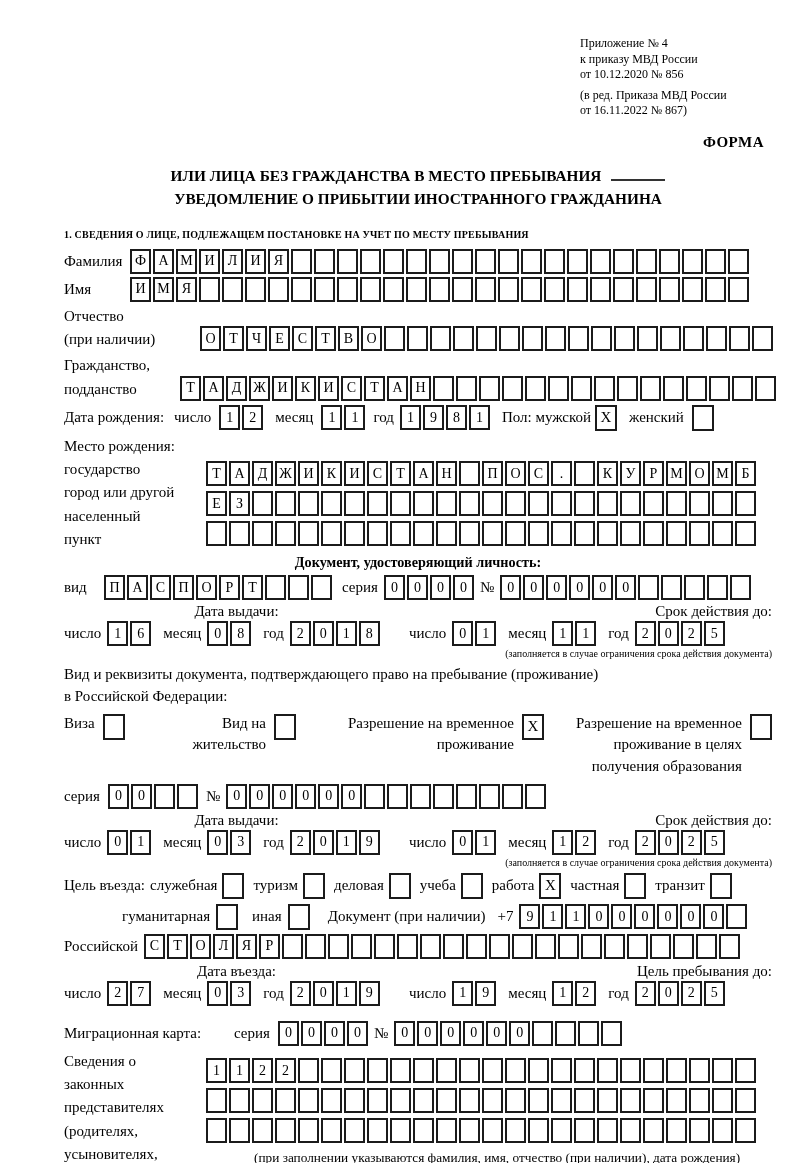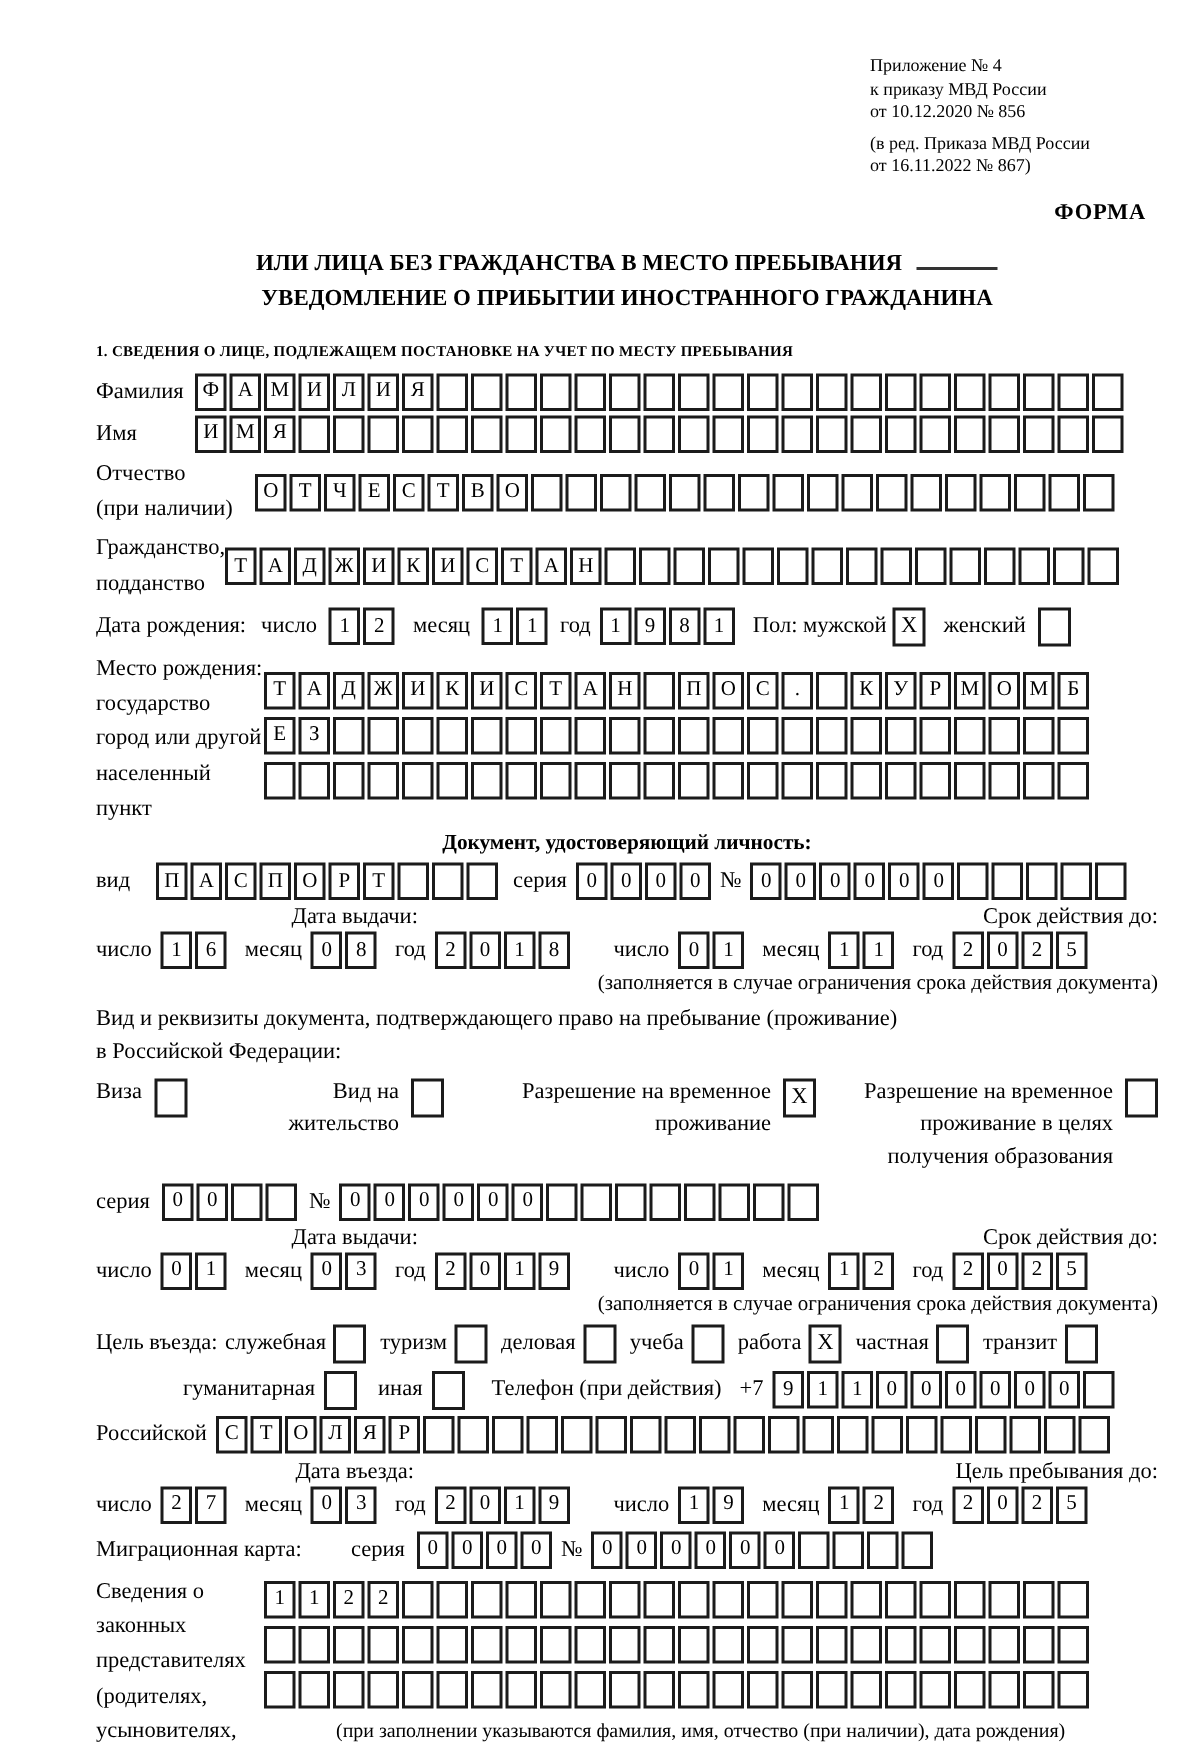--- a/index.html
+++ b/index.html
@@ -11,41 +11,41 @@
   }
   .appendix { margin-left:auto; width:192px; font-size:12px; line-height:1.3; }
   .appendix .gap { height:5px; }
   .forma { text-align:right; font-weight:bold; font-size:15px; margin:15px 8px 0 0; letter-spacing:.5px; }
   .title { text-align:center; font-weight:bold; font-size:15.3px; line-height:1.5; margin-top:14px; }
   .blank-line { display:inline-block; width:54px; border-bottom:2.5px solid #333; height:.85em; margin-left:10px; }
   .sec-heading { font-weight:bold; font-size:10px; margin-top:18px; white-space:nowrap; letter-spacing:.2px; }
 
   .frm { margin-top:9px; font-size:15px; }
   .row { display:flex; align-items:center; margin-bottom:3px; }
-  .row.top { align-items:center; }
+  .row.top { align-items:flex-end;gap:30px; }
   .cells { display:inline-flex; flex-wrap:nowrap; }
   .cell { width:21px; height:25px; border:2px solid #1b1b1b; margin-right:2px;
           display:inline-flex; align-items:center; justify-content:center;
           font-size:14px; flex:0 0 auto; background:#fff; }
   .checkbox { width:22px; height:26px; border:2px solid #1b1b1b; display:inline-flex;
               align-items:center; justify-content:center; font-size:15px; flex:0 0 auto; }
   .w66 { flex:0 0 66px; } .w84 { flex:0 0 84px; } .w106 { flex:0 0 106px; } .w112 { flex:0 0 112px; }
   .mll { line-height:1.55; }
   .stack > .cells { margin-bottom:5px; }
   .doc-header { text-align:center; font-weight:bold; font-size:14.2px; margin:3px 0 4px; }
   .mr4{margin-right:4px;} .mr6{margin-right:6px;} .mr8{margin-right:8px;} .mr10{margin-right:10px;} .mr12{margin-right:12px;} .ml14{margin-left:14px;} .ml18{margin-left:18px;}
   .date-heads { display:flex; margin:2px 0 1px; }
   .dh-left { flex:0 0 345px; text-align:center; }
   .dh-right { flex:1; text-align:right; }
   .date-row { display:flex; align-items:center; margin-bottom:2px; }
   .dg { display:flex; align-items:center; }
   .dg-left { flex:0 0 345px; }
   .dg .dlbl { margin:0 6px 0 10px; }
   .dg .dlbl:first-child { margin-left:0; }
-  .note { text-align:right; font-size:14px; margin-bottom:5px; }
+  .note { text-align:right; font-size:10px; margin-bottom:5px; }
   .intro { font-size:15px; line-height:1.45; }
   .opts { display:flex; align-items:flex-start; margin:5px 0 4px; }
   .opt { display:flex; align-items:flex-start; }
   .opt .olbl { text-align:right; line-height:1.45; }
   .opt .checkbox { margin-left:8px; margin-top:1px; }
   .o2 { margin-left:20px; } .o3 { margin-left:22px; } .o4 { margin-left:12px; }
   .o3 .olbl { width:196px; } .o4 .olbl { width:186px; }
   .purpose { display:flex; align-items:center; }
   .purpose .plbl { margin-right:5px; }
   .purpose .checkbox { margin-right:9px; }
@@ -522,21 +522,21 @@
       <span class="checkbox"></span>
       <span class="plbl">транзит</span>
       <span class="checkbox"></span>
     </div>
 
     <div class="phone-row" style="margin-top:5px;">
       <span style="margin-left:58px;" class="mr6">гуманитарная</span>
       <span class="checkbox"></span>
       <span class="ml14 mr6">иная</span>
       <span class="checkbox"></span>
-      <span class="ml18 mr12">Телефон (при действия)</span>
+      <span class="ml18 mr12">Документ (при наличии)</span>
       <span class="mr6">+7</span>
       <span class="cells">
           <span class="cell">9</span>
           <span class="cell">1</span>
           <span class="cell">1</span>
           <span class="cell">0</span>
           <span class="cell">0</span>
           <span class="cell">0</span>
           <span class="cell">0</span>
           <span class="cell">0</span>
@@ -615,21 +615,21 @@
         <span class="dlbl">год</span>
         <span class="cells">
             <span class="cell">2</span>
             <span class="cell">0</span>
             <span class="cell">2</span>
             <span class="cell">5</span>
           </span>
       </span>
     </div>
 
-    <div class="row" style="margin-top:5px;">
+    <div class="row" style="margin-top:15px;">
       <span style="flex:0 0 170px;">Миграционная карта:</span>
       <span class="mr8">серия</span>
       <span class="cells mr4">
           <span class="cell">0</span>
           <span class="cell">0</span>
           <span class="cell">0</span>
           <span class="cell">0</span>
         </span>
       <span class="mr6">№</span>
       <span class="cells">

